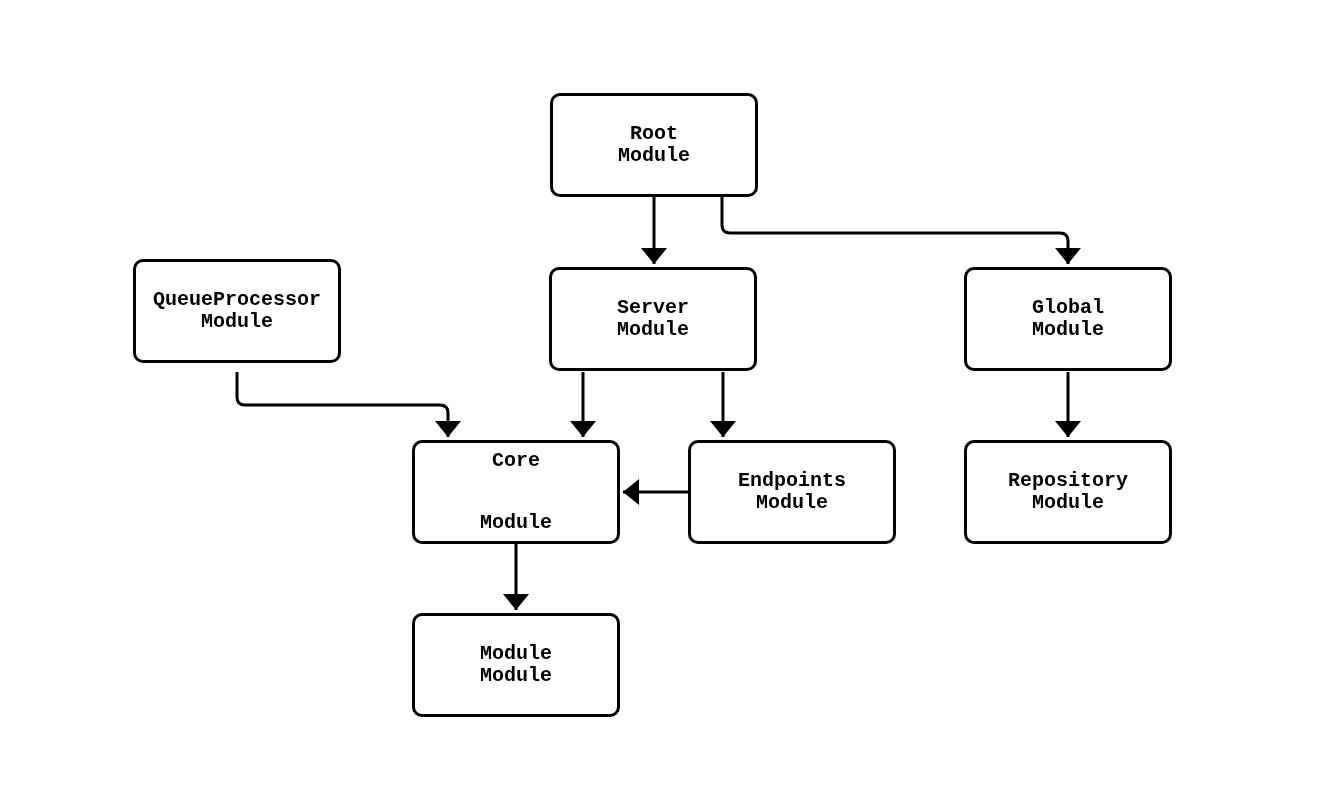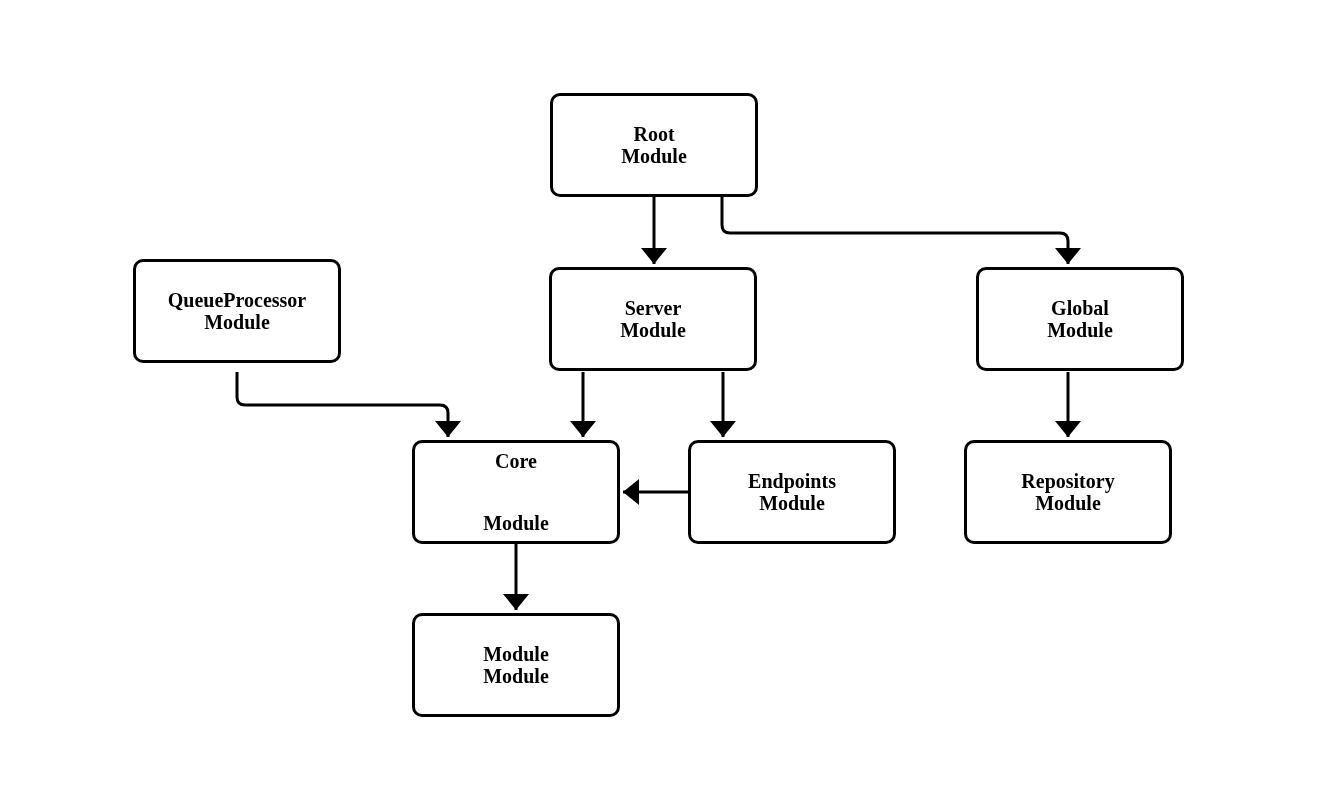--- a/index.html
+++ b/index.html
@@ -6,21 +6,21 @@
     margin: 0;
     padding: 0;
     background: var(--background, #ffffff);
   }
   .canvas {
     position: relative;
     width: 1337px;
     height: 748px;
     background: var(--background, #ffffff);
     overflow: hidden;
-    font-family: Liberation Serif, serif;
+    font-family: Liberation Mono, monospace;
   }
   svg.edges {
     position: absolute;
     left: 0;
     top: 0;
     width: 1337px;
     height: 809px;
   }
   .edge-group path {
     fill: none;
@@ -45,21 +45,21 @@
     justify-content: center;
     font-weight: bold;
     font-size: 20px;
     line-height: 22px;
     color: var(--text, #000000);
     text-align: center;
   }
   .node span { display: block; }
   .node-root           { left: 550px; top: 93px;  }
   .node-server         { left: 549px; top: 267px; }
-  .node-global         { left: 964px; top: 267px; margin-left: 12px; }
+  .node-global         { left: 964px; top: 267px; }
   .node-queueprocessor { left: 133px; top: 259px; }
   .node-core           { left: 412px; top: 440px; gap: 40px; }
   .node-endpoints      { left: 688px; top: 440px; }
   .node-repository     { left: 964px; top: 440px; align-items: center; }
   .node-queue          { left: 412px; top: 613px; }
 </style>
 </head>
 <body>
 
 <div class="canvas">

